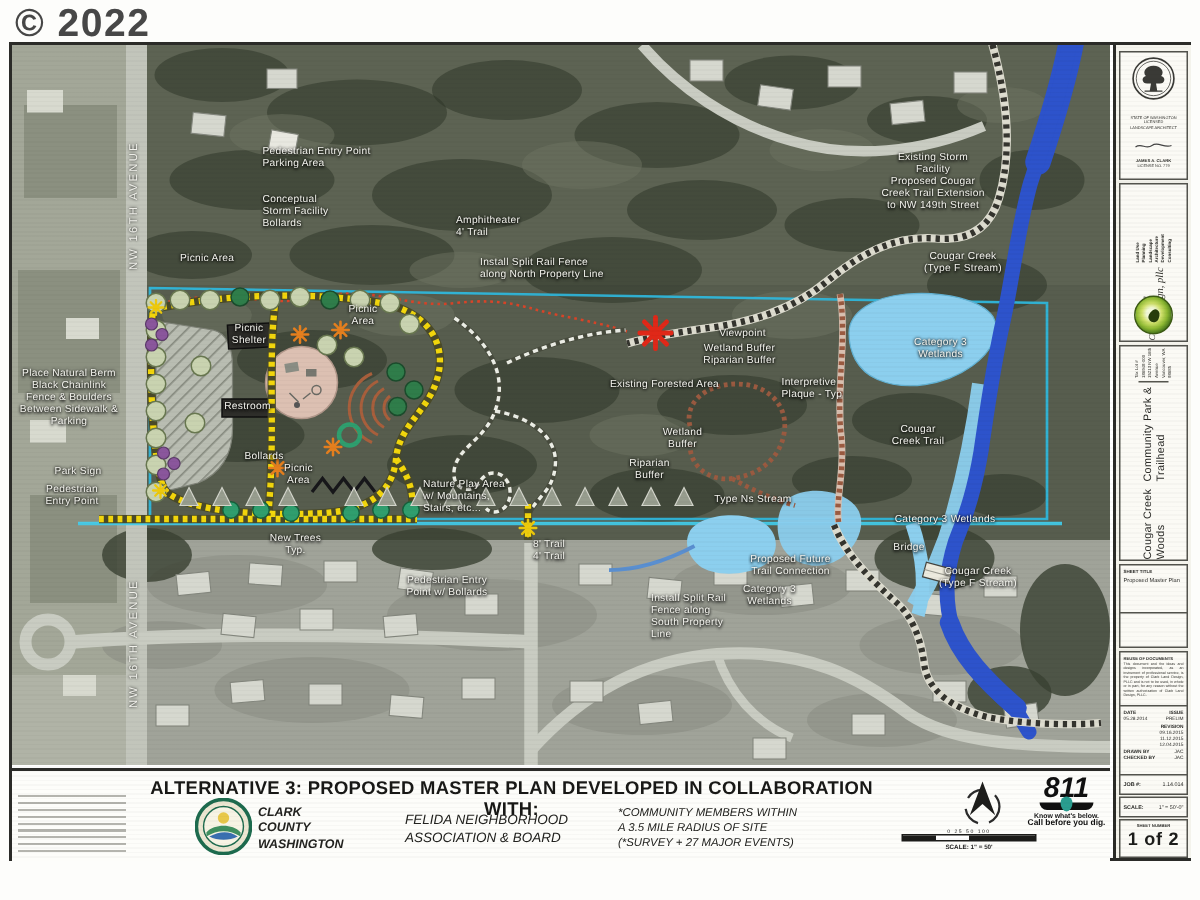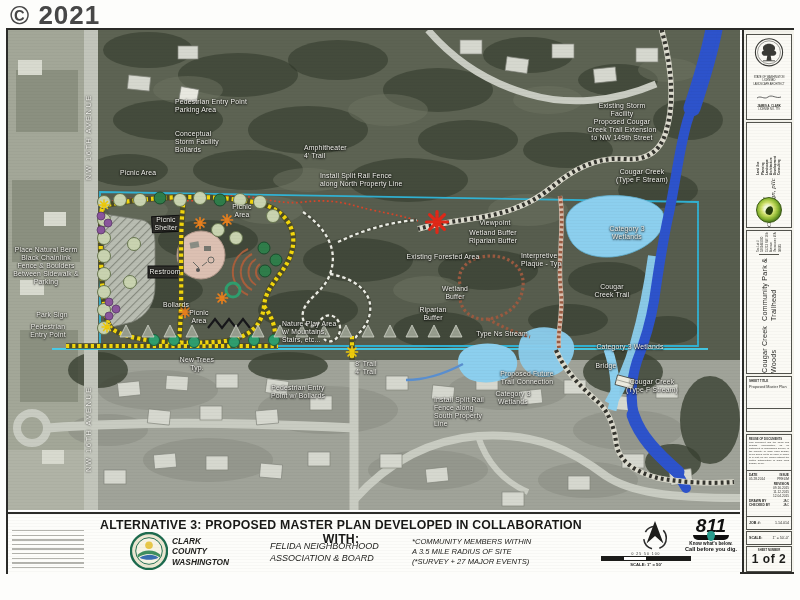--- a/index.html
+++ b/index.html
@@ -69,21 +69,21 @@
   .call811{position:absolute;left:676px;top:2px;width:54px;text-align:center;}
   .logo811{position:relative;display:inline-block;font-size:19px;font-weight:bold;font-style:italic;color:#101010;line-height:1;}
   .swoosh{width:36px;height:5px;background:#101010;border-radius:0 0 10px 10px;margin:0 auto;}
   .drop{position:absolute;left:14px;top:15px;width:8px;height:10px;background:#2a9d8f;border-radius:50% 50% 50% 50%/40% 40% 60% 60%;}
   .k1{font-size:4.6px;font-weight:bold;color:#101010;margin-top:1px;}
   .k2{font-size:5.6px;font-weight:bold;color:#101010;}
 </style>
 </head>
 <body>
 
-<div class="watermark">© 2021</div>
+<div class="watermark">© 2022</div>
 
 <div class="sheet">
 
   <div class="map">
     <svg width="732" height="480" viewBox="0 0 732 480">
       <defs>
         <pattern id="hatch" width="6" height="6" patternUnits="userSpaceOnUse" patternTransform="rotate(45)">
           <rect width="6" height="6" fill="#b9bdb2"></rect>
             <line x1="0" y1="0" x2="0" y2="6" stroke="#878b80" stroke-width="2.2"></line>
         </pattern>

